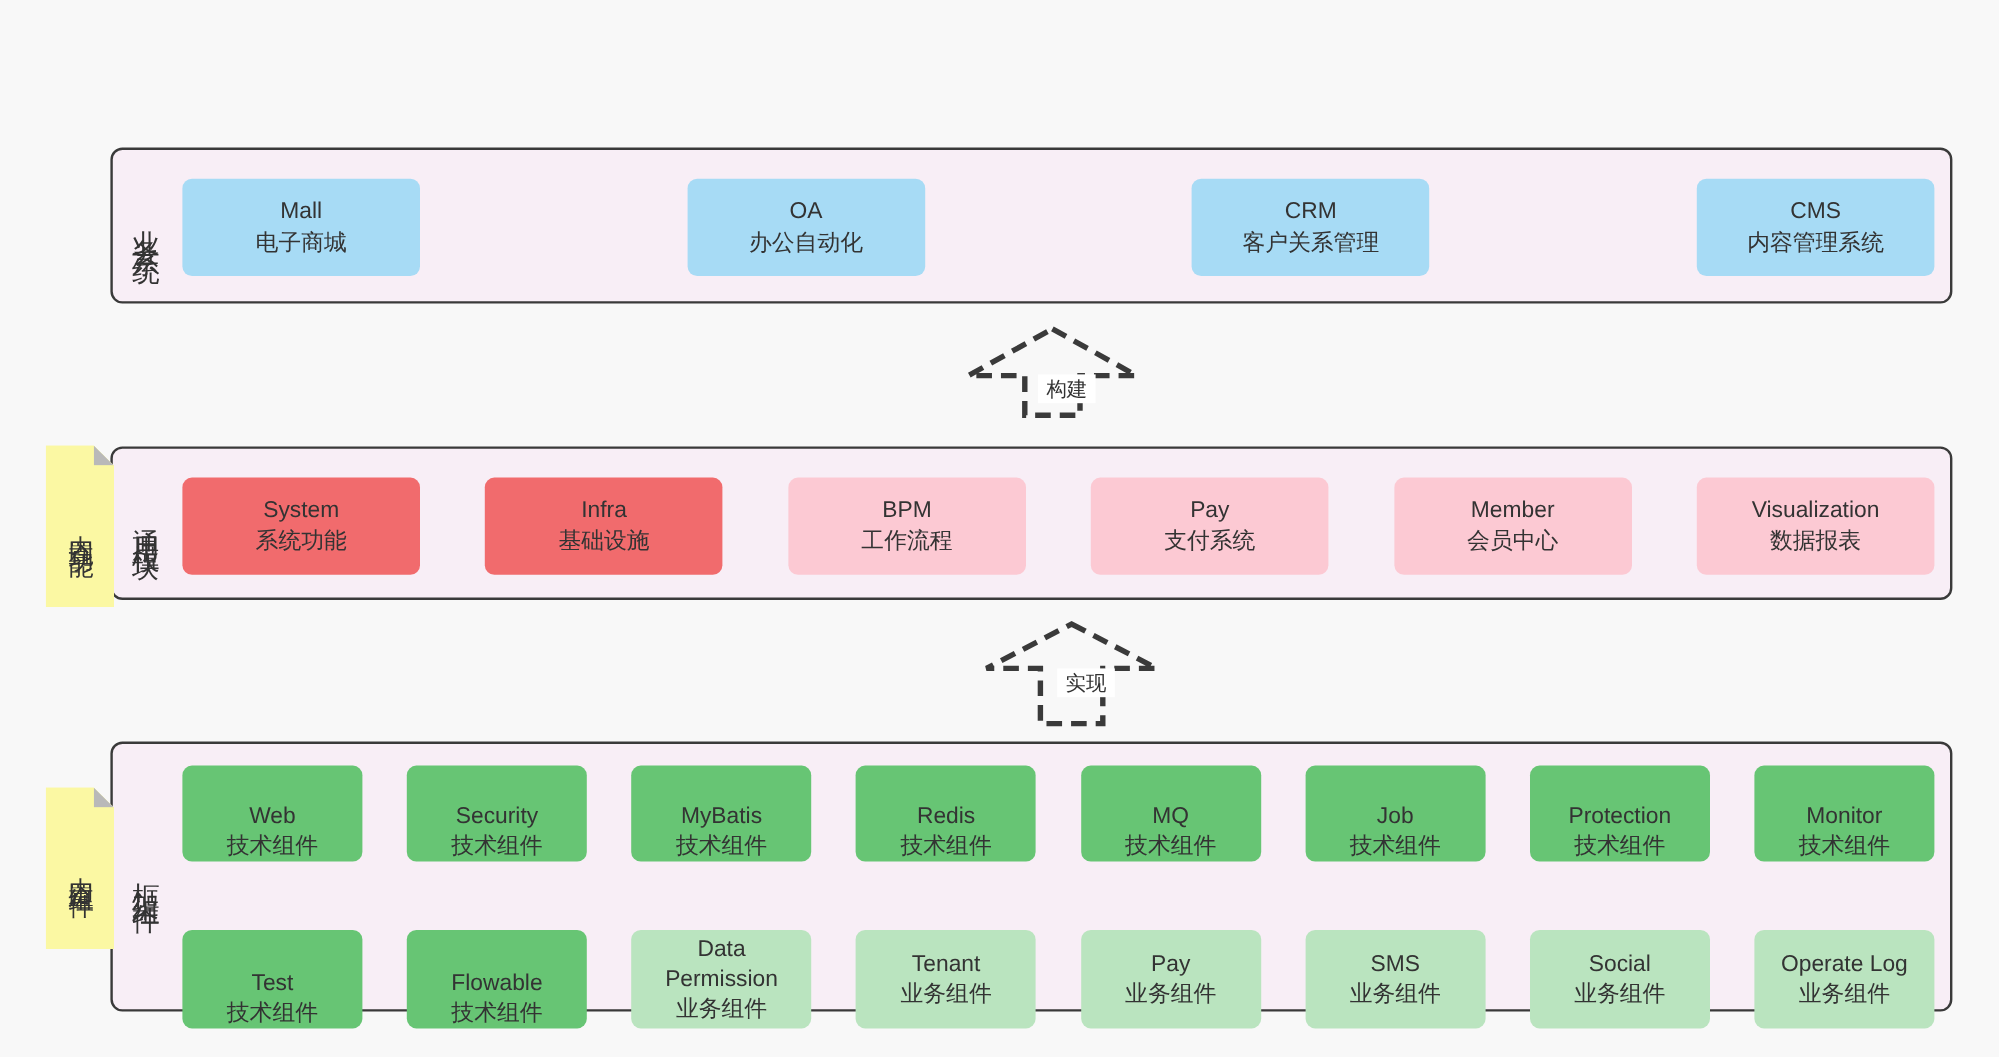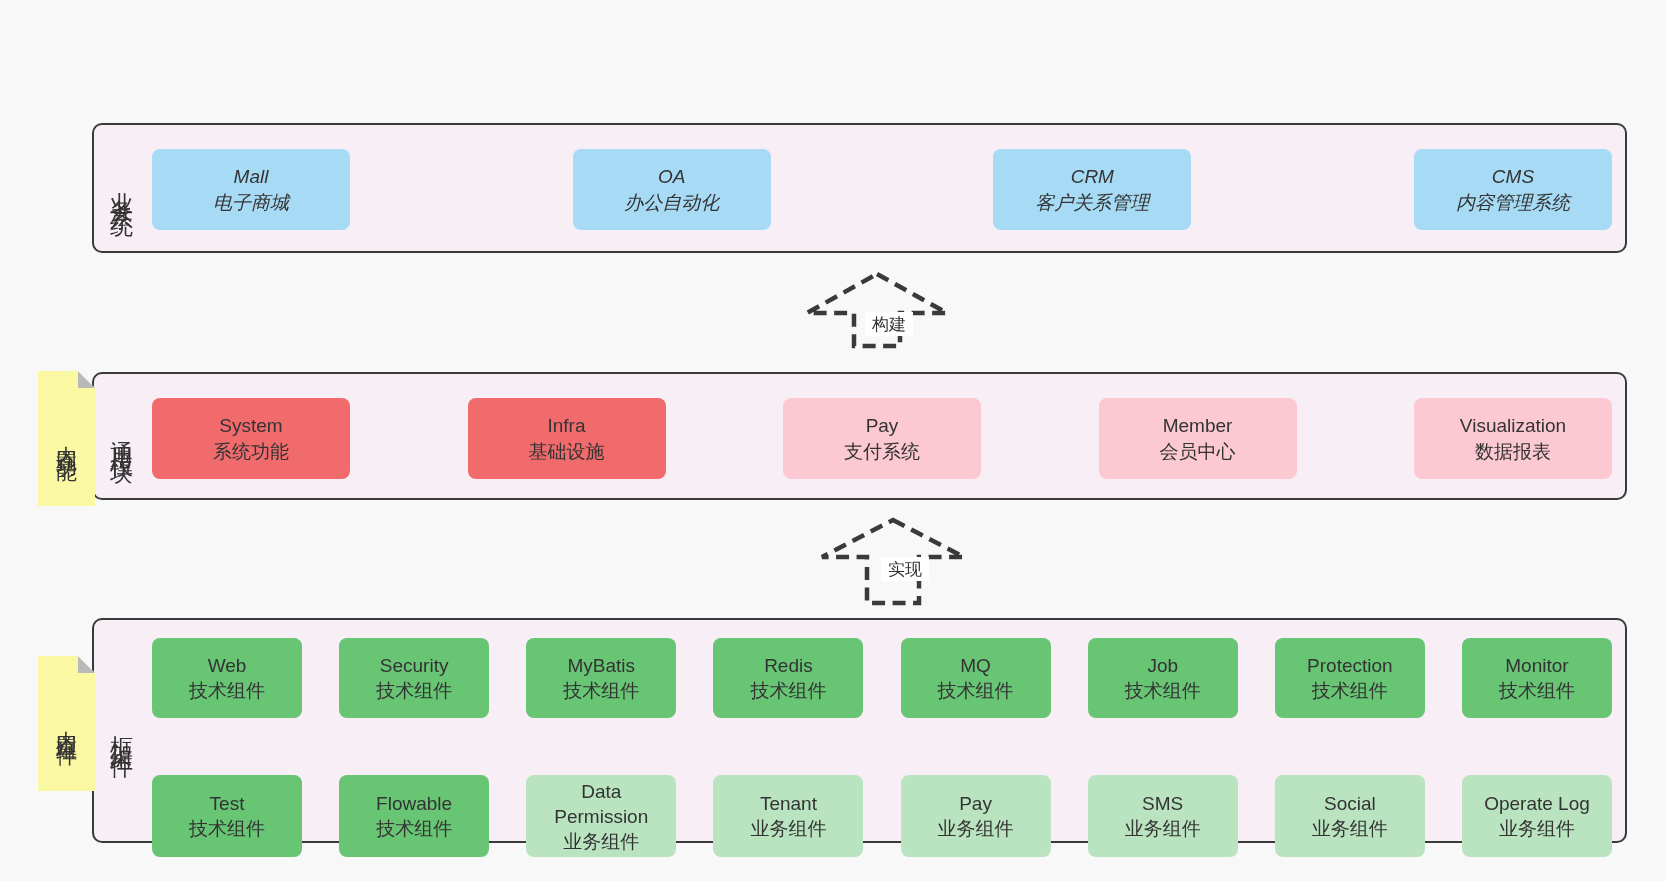--- a/index.html
+++ b/index.html
@@ -38,24 +38,24 @@
   .row-6{top:24px; height:81px;}
   .row-c1{top:18px; height:80px;}
   .row-c2{top:123px; height:82px;margin-top:32px;}
   .box{
     border-radius:8px;
     display:flex; flex-direction:column; align-items:center; justify-content:center;
     text-align:center; font-size:19px; line-height:26px; padding:0 10px;
   }
   .box-w{width:198px;}
   .box-n{width:150px; line-height:25px; padding:0 12px;}
-  .blue{background:var(--blue);font-style:italic;}
+  .blue{background:var(--blue);}
   .red{background:var(--red);}
   .pink{background:var(--pink);}
-  .gdark{background:var(--green-dark);}
+  .gdark{background:var(--green-dark);justify-content:flex-end;}
   .glight{background:var(--green-light);}
   .note{
     position:absolute; width:57px; height:135px;
     background:var(--note-yellow);
     clip-path:polygon(0 0, calc(100% - 17px) 0, 100% 17px, 100% 100%, 0 100%);
     display:flex; align-items:center; justify-content:center;
     z-index:3;
   }
   .note-mid{left:-56px; top:-3px;}
   .note-bot{left:-56px; top:36px;}
@@ -121,20 +121,24 @@
   <div class="row row-6">
     <div class="box box-w red">
       <div>System</div>
       <div>系统功能</div>
     </div>
     <div class="box box-w red">
       <div>Infra</div>
       <div>基础设施</div>
     </div>
     <div class="box box-w pink">
+      <div>BPM</div>
+      <div>工作流程</div>
+    </div>
+    <div class="box box-w pink">
       <div>Pay</div>
       <div>支付系统</div>
     </div>
     <div class="box box-w pink">
       <div>Member</div>
       <div>会员中心</div>
     </div>
     <div class="box box-w pink">
       <div>Visualization</div>
       <div>数据报表</div>

